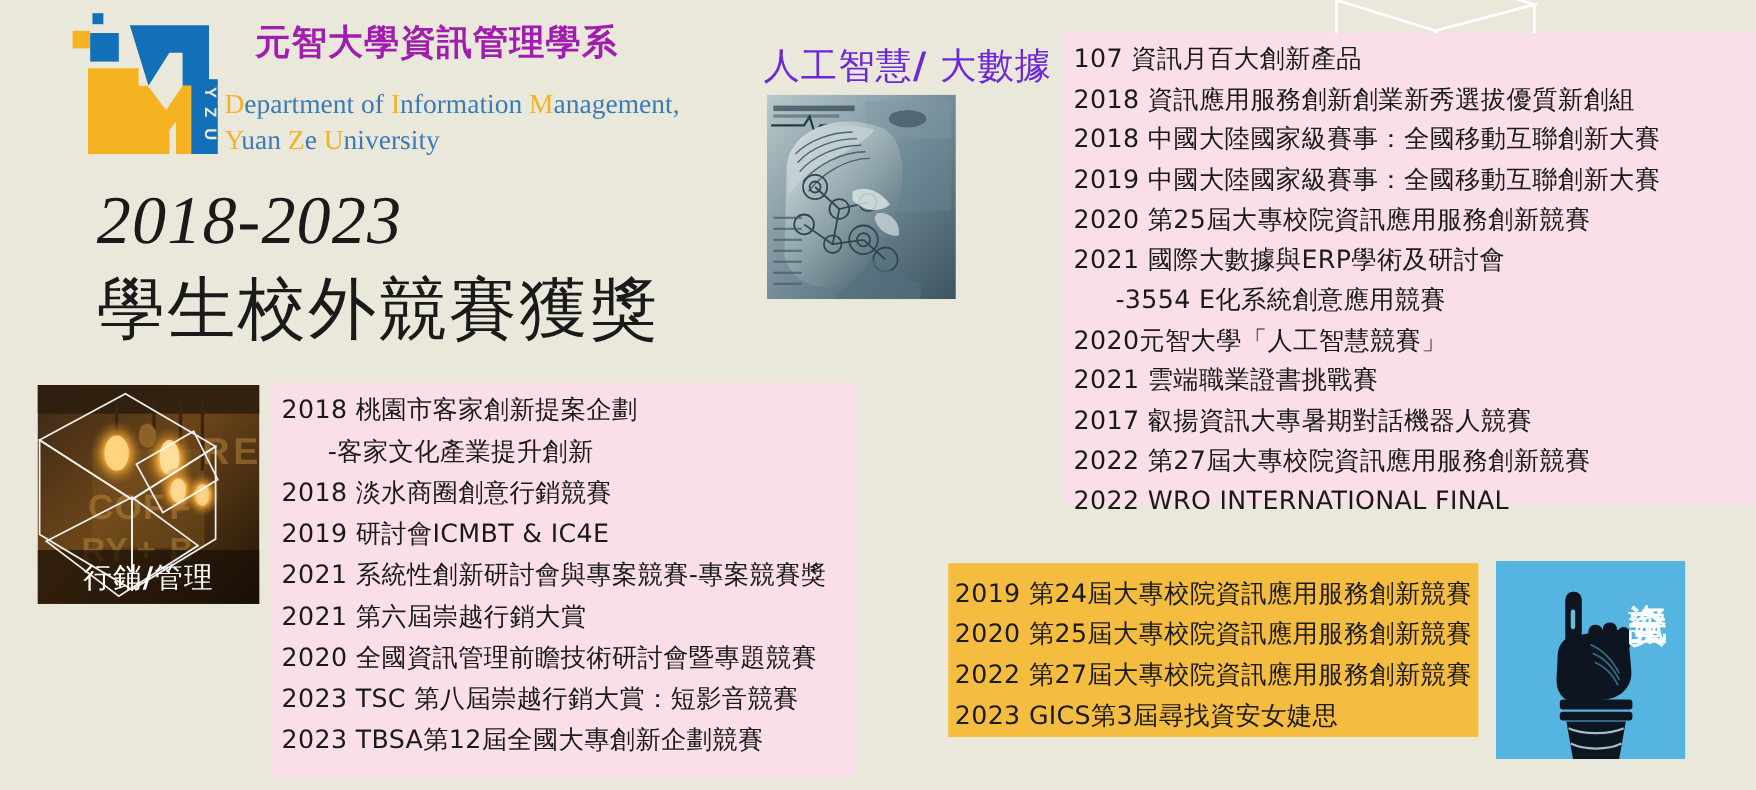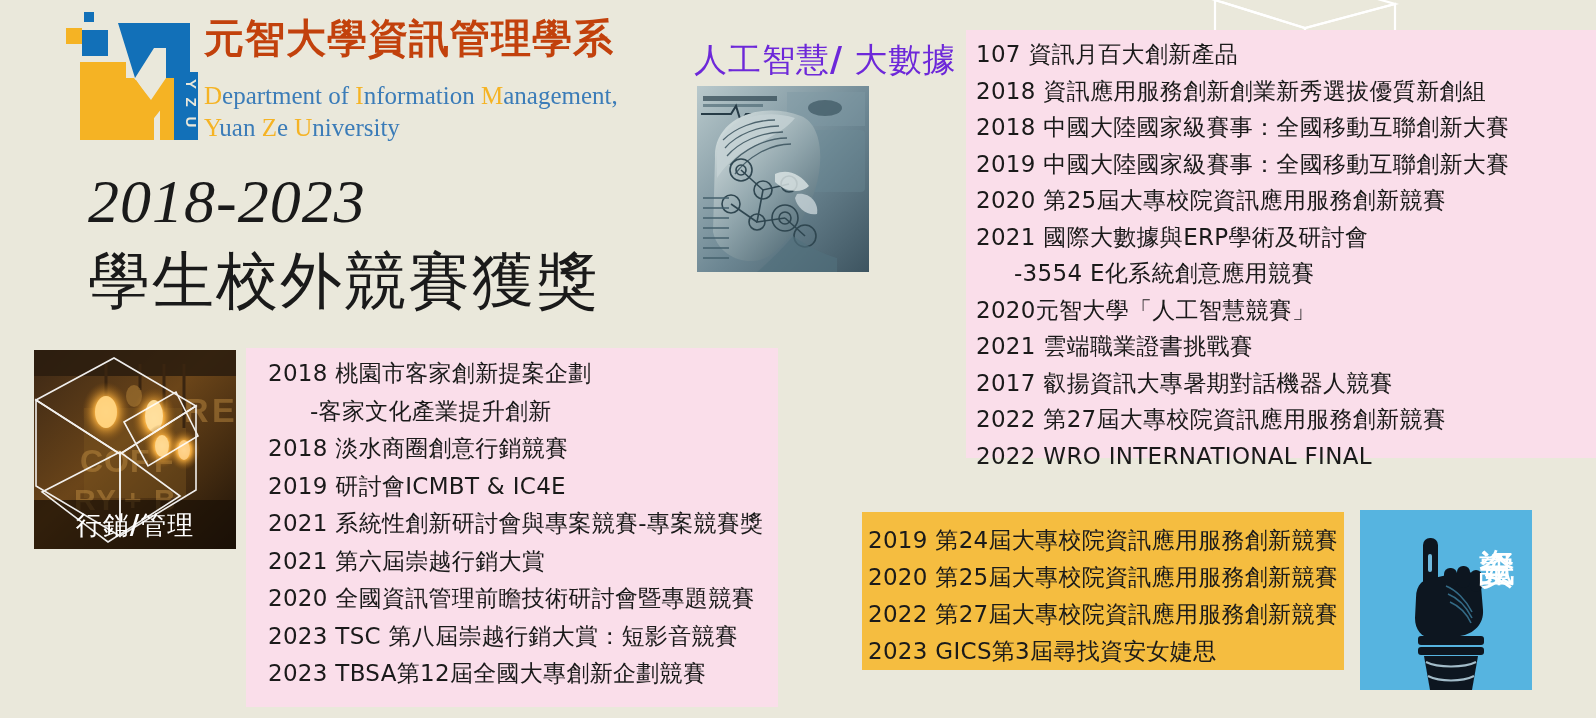--- a/index.html
+++ b/index.html
@@ -14,22 +14,22 @@
 
   
   .iso-deco{position:absolute;left:1120px;top:-8px;width:300px;height:290px;z-index:1;pointer-events:none;}
 
   
   .logo-wrap{position:absolute;left:62px;top:10px;width:600px;height:140px;z-index:3;}
   .logo-mark{position:absolute;left:0;top:0;width:150px;height:135px;}
   .logo-txt{position:absolute;left:142px;top:2px;}
   .logo-cn{
     font-family:"DejaVu Sans","Liberation Sans",sans-serif;
-    font-size:40px;font-weight:bold;color:#c2410c;letter-spacing:1px;
-    line-height:52px;white-space:nowrap;
+    font-size:32px;font-weight:bold;color:#a21caf;letter-spacing:1px;
+    line-height:52px;white-space:nowrap;margin-left:28px;
   }
   .logo-en1{
     font-family:"Liberation Serif","DejaVu Serif",serif;
     font-size:25px;color:#3b7cb8;white-space:nowrap;line-height:32px;margin-top:16px;
   }
   .logo-en1 .amber{color:#f5b324;}
   .logo-en2{
     font-family:"Liberation Serif","DejaVu Serif",serif;
     font-size:25px;color:#3b7cb8;white-space:nowrap;line-height:32px;
   }
@@ -83,21 +83,21 @@
     font-size:26px;color:#ffffff;letter-spacing:1px;z-index:4;
   }
   .mk-caption .slash{font-weight:bold;}
 
   
   .panel-pink-bl{
     position:absolute;left:246px;top:348px;width:532px;height:359px;
     background:#fadeea;z-index:2;
   }
   .list-bl{
-    position:absolute;left:268px;top:355px;width:530px;z-index:4;
+    position:absolute;left:256px;top:355px;width:530px;z-index:4;
     font-family:"DejaVu Sans","Liberation Sans",sans-serif;
     font-size:23px;color:#1a1a1a;line-height:37.5px;letter-spacing:0.3px;
   }
   .list-bl .li{white-space:nowrap;}
   .list-bl .li.indent{padding-left:42px;}
 
   
   .panel-orange{
     position:absolute;left:862px;top:512px;width:482px;height:158px;
     background:#f5bd40;z-index:2;

